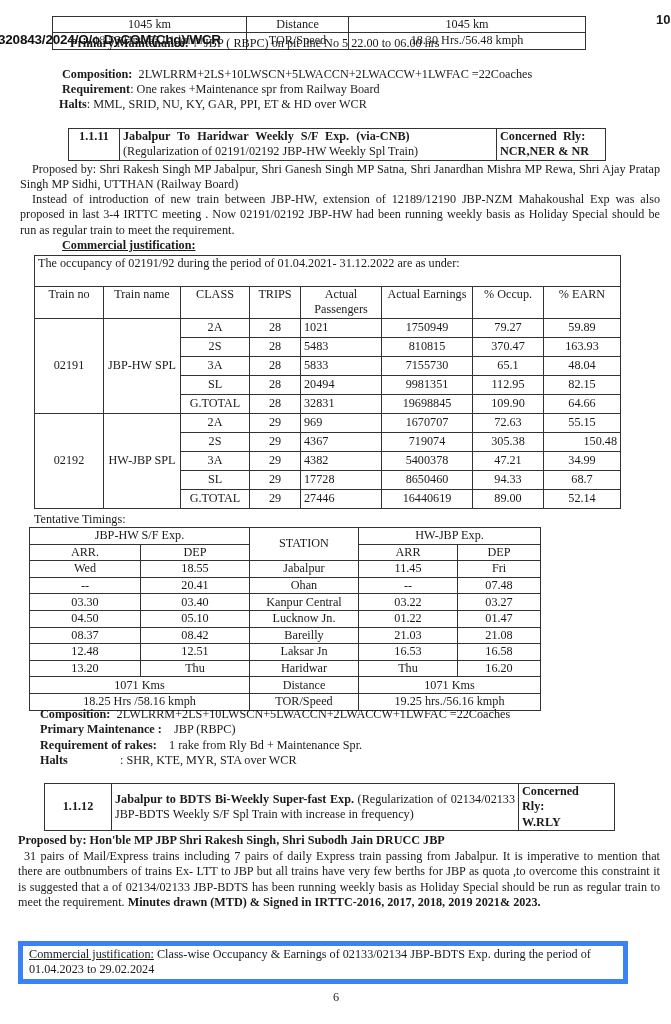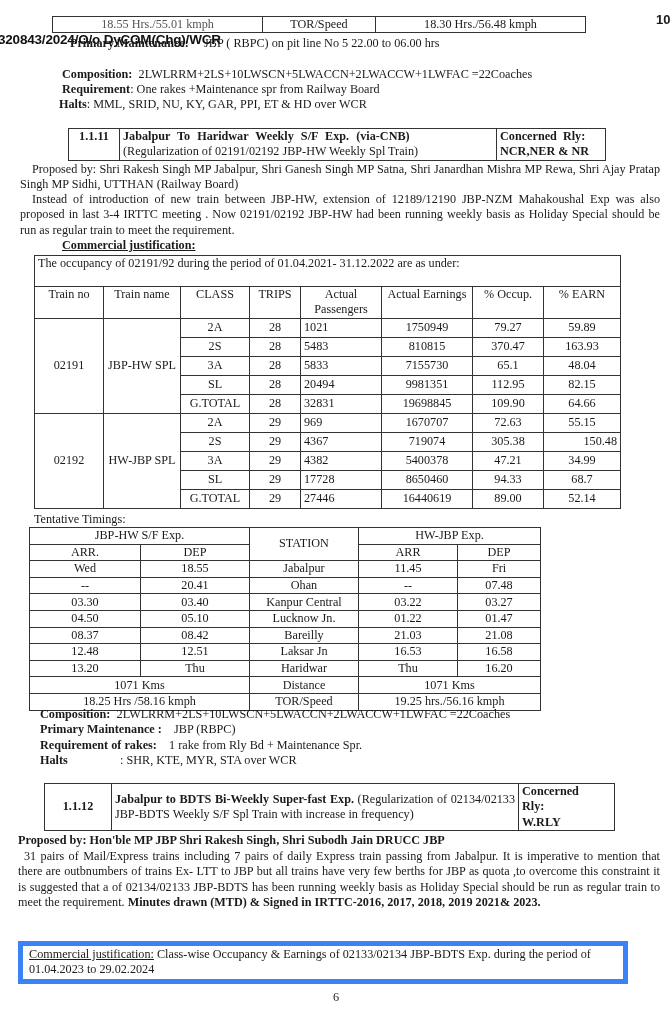--- a/index.html
+++ b/index.html
@@ -16,20 +16,25 @@
   .kv{white-space:nowrap;}
   .just{text-align:justify;}
   .occ td{height:18px;}
   .tim td{height:15.6px;}
 </style>
 </head>
 <body>
 
 <table class="abs" style="left:52px;top:16px;width:534px;">
   <tbody>
+      <tr>
+    <td class="c" style="width:187px;">1045 km</td>
+    <td class="c" style="width:95px;">Distance</td>
+    <td class="c">1045 km</td>
+  </tr>
   <tr>
     <td class="c" style="color:#555;">18.55 Hrs./55.01 kmph</td>
     <td class="c">TOR/Speed</td>
     <td class="c">18.30 Hrs./56.48 kmph</td>
   </tr>
 </tbody>
   </table>
 
 <div class="abs watermark" style="left:-2px;top:32px;">320843/2024/O/o DyCOM(Chg)/WCR</div>
 <div class="abs pagecorner" style="left:656px;top:12px;">10</div>

